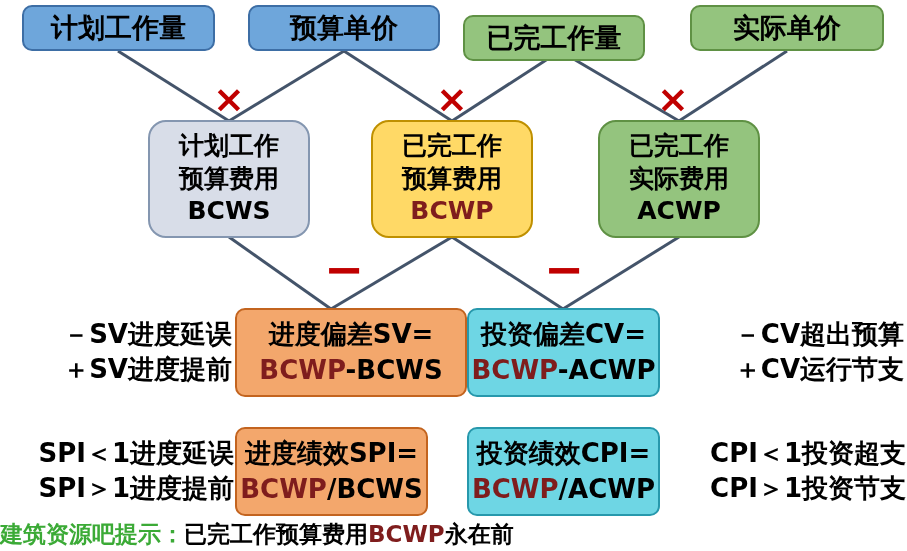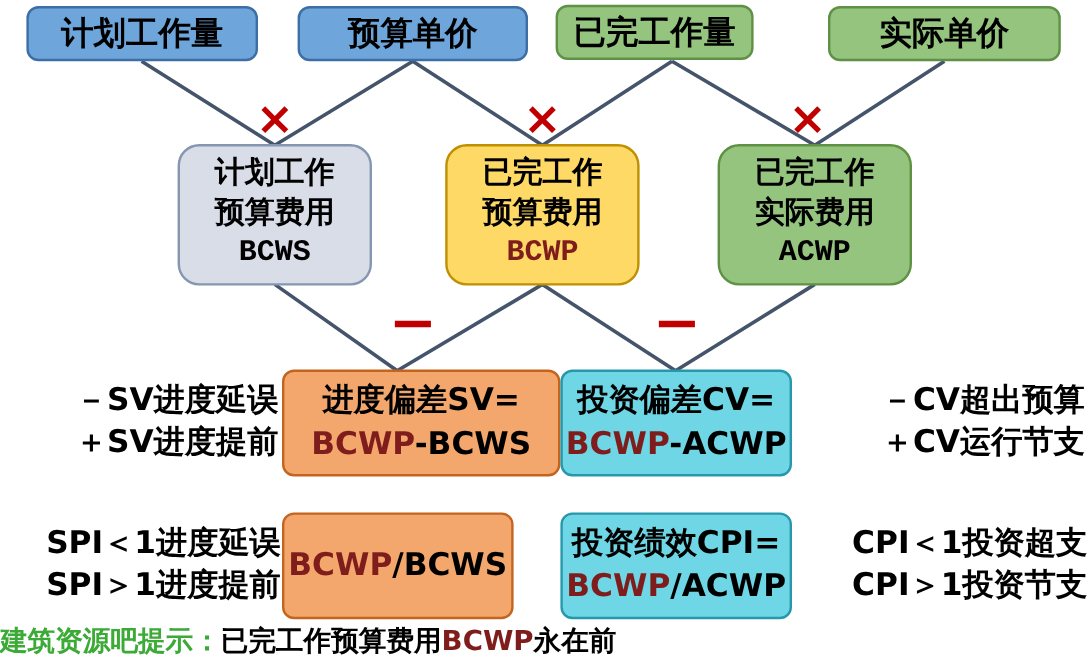--- a/index.html
+++ b/index.html
@@ -3,21 +3,21 @@
 <meta charset="utf-8">
 <style>
   html,body{margin:0;padding:0;background:#fff;font-family:"DejaVu Sans","Liberation Sans",sans-serif;}
   .canvas{position:relative;width:907px;height:551px;background:#ffffff;overflow:hidden;}
   .connectors{position:absolute;left:0;top:0;}
   .box{position:absolute;display:flex;align-items:center;justify-content:center;
        box-sizing:border-box;font-weight:700;color:#000;text-align:center;}
   .top-box{height:46px;font-size:27px;border-radius:10px;}
   .blue{background:#6ea6db;border:2px solid #3d6ea5;}
   .green{background:#94c47e;border:2px solid #5f9144;}
-  .mid-box{height:118px;flex-direction:column;font-size:25px;line-height:1.3;border-radius:18px;font-family:Liberation Mono, monospace;}
+  .mid-box{height:118px;flex-direction:column;font-size:25px;line-height:1.3;border-radius:18px;}
   .grayblue{background:#d8dde8;border:2px solid #8496b0;}
   .yellow{background:#ffd966;border:2px solid #bf9000;}
   .fbox{height:89px;flex-direction:column;font-size:26px;line-height:1.35;border-radius:10px;}
   .orange{background:#f3a76c;border:2px solid #c3641f;}
   .cyan{background:#6ed6e4;border:2px solid #2798ac;}
   .note{position:absolute;font-size:26px;font-weight:700;color:#000;text-align:right;line-height:1.35;}
   .op{position:absolute;color:#c00000;font-weight:700;transform:translate(-50%,-50%);line-height:1;}
   .op-x{font-size:38px;}
   .op-minus{font-size:48px;}
   .red-text{color:#7f1d1d;}
@@ -43,21 +43,21 @@
       <line x1="679" y1="237" x2="563" y2="309"></line>
     </g>
   </svg>
 
   <div class="box top-box blue" style="left:248px;top:5px;width:192px">
     <span>预算单价</span>
   </div>
   <div class="box top-box blue" style="left:22px;top:5px;width:193px">
     <span>计划工作量</span>
   </div>
-  <div class="box top-box green" style="left:463px;top:4px;width:165px">
+  <div class="box top-box green" style="left:463px;top:15px;width:182px">
     <span>已完工作量</span>
   </div>
   <div class="box top-box green" style="left:690px;top:5px;width:194px">
     <span>实际单价</span>
   </div>
 
   <span class="op op-x" style="left:229px;top:99px">×</span>
   <span class="op op-x" style="left:452px;top:99px">×</span>
   <span class="op op-x" style="left:673px;top:99px">×</span>
 
@@ -95,20 +95,21 @@
   <div class="note" style="left:672px;top:317px;width:232px">
     <div>－CV超出预算</div>
     <div>＋CV运行节支</div>
   </div>
 
   <div class="note" style="left:2px;top:436px;width:232px">
     <div>SPI＜1进度延误</div>
     <div>SPI＞1进度提前</div>
   </div>
   <div class="box fbox orange" style="left:235px;top:427px;width:193px">
+    <div>进度绩效SPI=</div>
     <div><span class="red-text">BCWP</span><span>/BCWS</span></div>
   </div>
   <div class="box fbox cyan" style="left:467px;top:427px;width:193px">
     <div>投资绩效CPI=</div>
     <div><span class="red-text">BCWP</span><span>/ACWP</span></div>
   </div>
   <div class="note" style="left:666px;top:436px;width:240px">
     <div>CPI＜1投资超支</div>
     <div>CPI＞1投资节支</div>
   </div>

